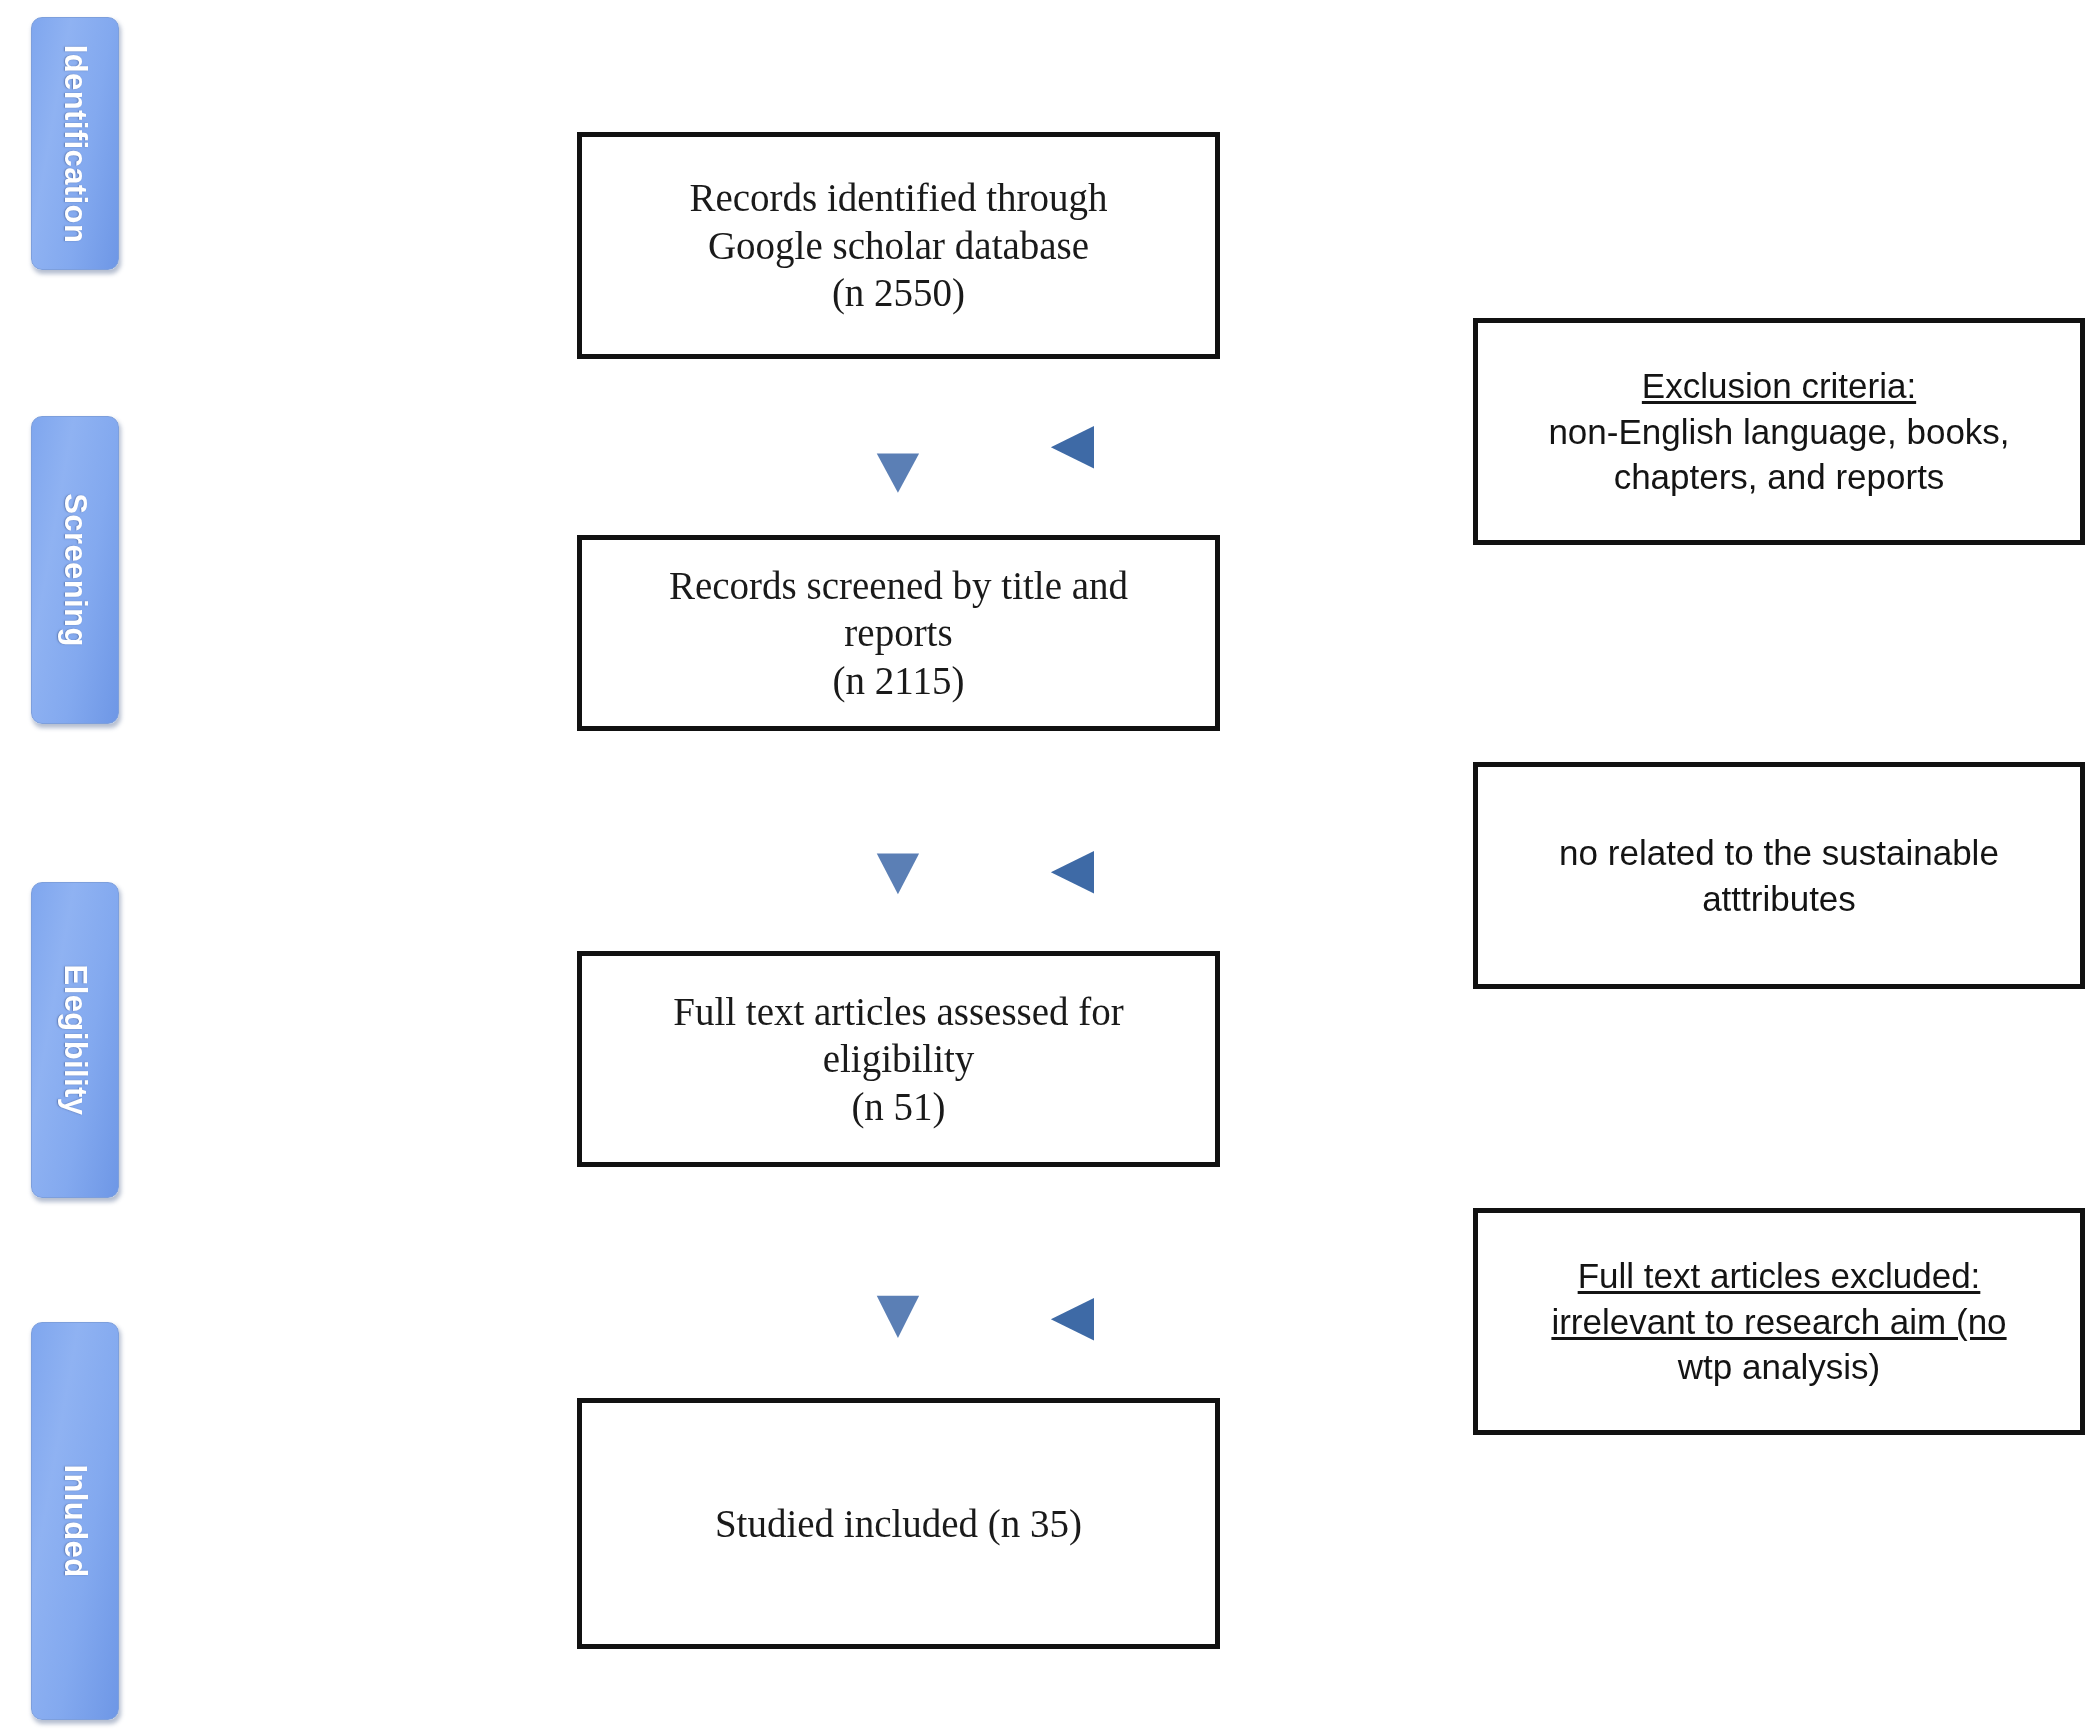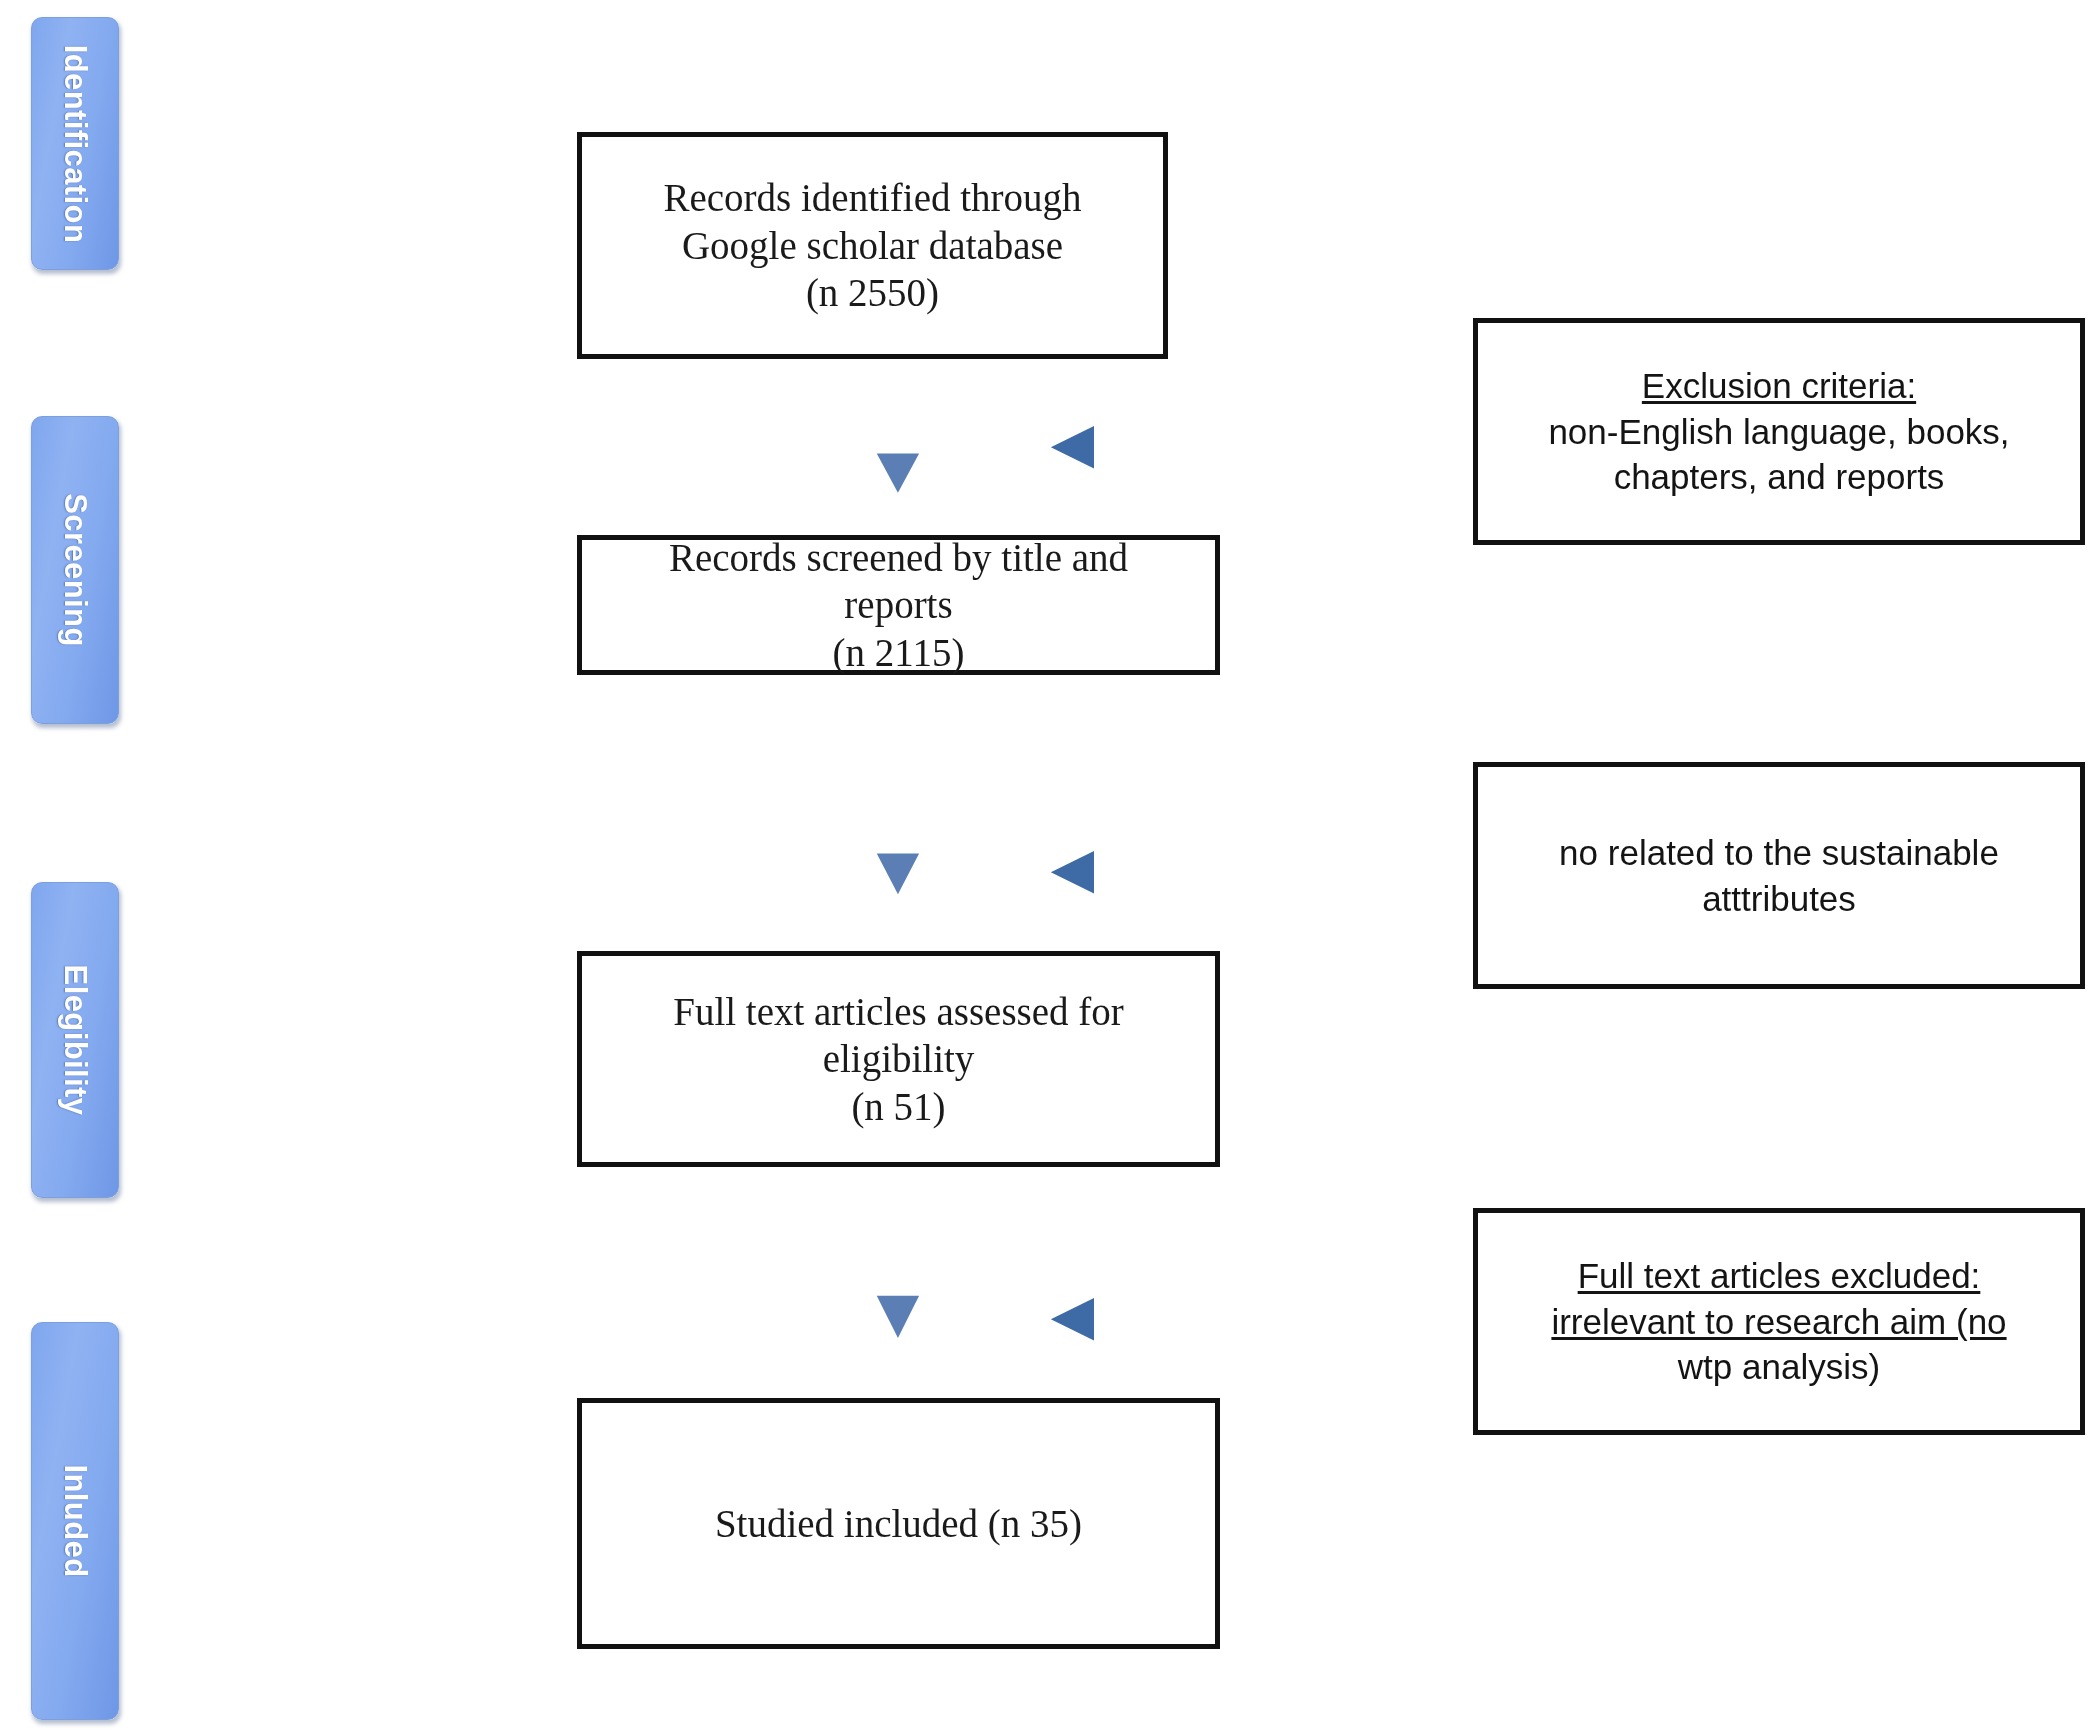--- a/index.html
+++ b/index.html
@@ -111,29 +111,29 @@
   </div>
 
   <div class="stage-tab" style="left:31px;  top:882px; width:86px; height:314px;">
     <span class="stage-tab-label">Elegibility</span>
   </div>
 
   <div class="stage-tab" style="left:31px;  top:1322px; width:86px; height:396px;">
     <span class="stage-tab-label">Inluded</span>
   </div>
 
-  <div class="flow-box" style="left:577px; top:132px; width:591px; height:227px;">
+  <div class="flow-box" style="left:577px; top:132px; width:643px; height:227px;">
     <div class="flow-box-text">
       <div>Records identified through</div>
       <div>Google scholar database</div>
       <div>(n 2550)</div>
     </div>
   </div>
 
-  <div class="flow-box" style="left:577px; top:535px; width:643px; height:140px;">
+  <div class="flow-box" style="left:577px; top:535px; width:643px; height:196px;">
     <div class="flow-box-text">
       <div>Records screened by title and</div>
       <div>reports</div>
       <div>(n 2115)</div>
     </div>
   </div>
 
   <div class="flow-box" style="left:577px; top:951px; width:643px; height:216px;">
     <div class="flow-box-text">
       <div>Full text articles assessed for</div>

